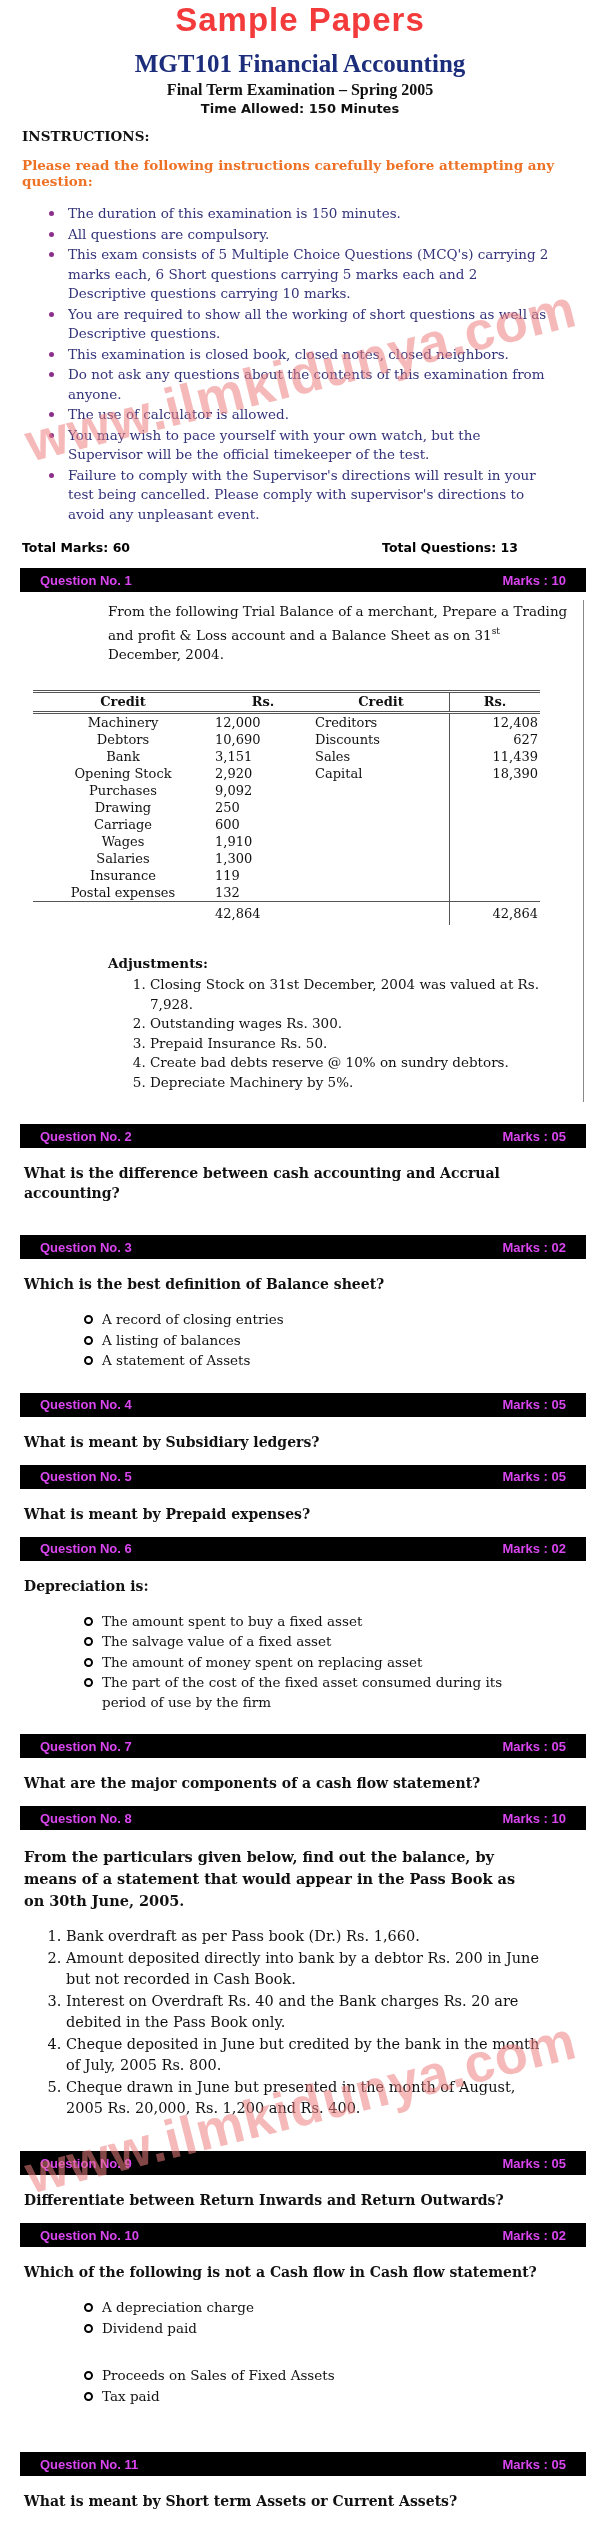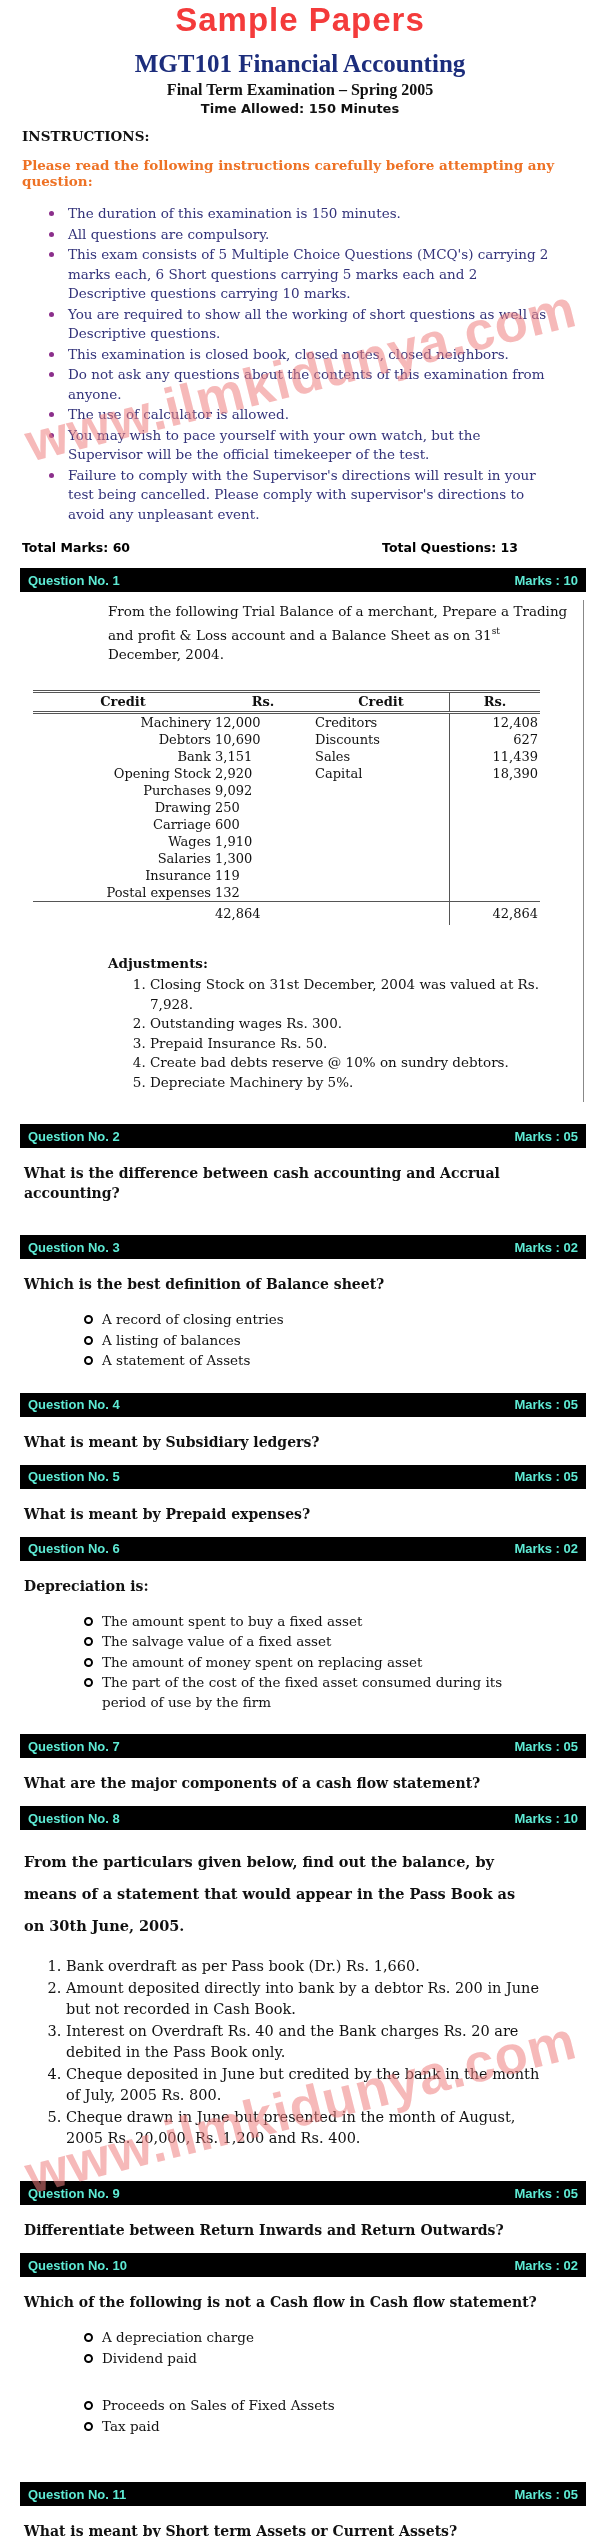--- a/index.html
+++ b/index.html
@@ -23,55 +23,55 @@
   .instructions-intro{margin:13px 22px 0 22px;font-weight:700;font-size:13.5px;color:#ee7225;}
   ul.instructions-list{margin:15px 0 0 0;padding:0;list-style:none;}
   ul.instructions-list li{position:relative;padding:0 46px 0 68px;font-size:13.5px;
                           line-height:19.5px;color:#33337a;margin-bottom:1px;}
   ul.instructions-list .bullet{position:absolute;left:49px;top:7px;width:5px;height:5px;
                                border-radius:50%;background:#8b2f8b;}
   
   .totals-row{display:flex;justify-content:space-between;margin:16px 82px 0 22px;
               font:700 12.5px "DejaVu Sans","Liberation Sans",sans-serif;color:#000;}
   
-  .qbanner{margin:13px 14px 0 20px;height:24px;background:#000;color:#5eead4;
-           display:flex;justify-content:space-between;align-items:center;padding:0 8px;
+  .qbanner{margin:13px 14px 0 20px;height:24px;background:#000;color:#d946ef;
+           display:flex;justify-content:space-between;align-items:center;padding:0 20px;
            font:700 13px "Liberation Sans",sans-serif;}
   .mt-sm{margin-top:13px;}.mt-md{margin-top:22px;}.mt-lg{margin-top:32px;}.mt-xl{margin-top:46px;}
   
   .qtext{margin:15px 30px 0 24px;font-weight:700;font-size:14px;line-height:20px;}
   
   ul.options{list-style:none;margin:16px 0 0 0;padding:0;}
   ul.options li{position:relative;padding:0 50px 0 102px;font-size:13.5px;line-height:19.5px;margin-bottom:1px;}
   ul.options .radio{position:absolute;left:84px;top:5px;width:5px;height:5px;
                     border:2px solid #000;border-radius:50%;}
   ul.options.gap3 li:nth-child(3){margin-top:28px;}
   
   .q1-box{margin:8px 16px 0 20px;border-right:1px solid #888;padding:2px 8px 10px 0;}
   .q1-text{margin:0 0 0 88px;font-size:13.5px;line-height:19.5px;}
   .q1-text sup{font-size:9px;}
   table.trial-balance{margin:26px 0 0 13px;border-collapse:collapse;table-layout:fixed;
                       width:494px;font-size:13px;}
   table.trial-balance th{border-top:3px double #555;border-bottom:3px double #555;
                          font-weight:700;padding:1px 2px;line-height:16px;text-align:center;}
   table.trial-balance td{padding:0 2px;line-height:17px;}
   .tb-c1{width:176px;} .tb-c2{width:96px;} .tb-c3{width:132px;} .tb-c4{width:86px;}
-  td.tb-c1{text-align:right;padding-left:8px;margin-left:48px;}
+  td.tb-c1{text-align:center;padding-left:8px;margin-left:48px;}
   td.tb-c2{text-align:left;padding-right:12px;}
   td.tb-c3{text-align:left;padding-left:10px;}
   td.tb-c4{text-align:right;padding-right:6px;}
   th.tb-c4,td.tb-c4{border-left:1px solid #555;}
   table.trial-balance tfoot td{border-top:1px solid #555;padding-top:3px;padding-bottom:3px;}
   
   .adjustments{margin:30px 0 0 88px;font-size:13.5px;}
   .adj-heading{font-weight:700;}
   ol.adj-list{margin:4px 0 0 0;padding-left:42px;}
   ol.adj-list li{line-height:19.5px;}
   
-  .q8-text{margin:16px 70px 0 24px;font-weight:700;font-size:14.5px;line-height:32px;}
+  .q8-text{margin:16px 70px 0 24px;font-weight:700;font-size:14.5px;line-height:22px;}
   ol.q8-list{margin:14px 50px 0 0;padding-left:66px;font-weight:400;font-size:14.5px;}
   ol.q8-list li{line-height:21px;margin-bottom:1px;}
 </style>
 </head>
 <body>
 
 <div class="page">
 
   <div class="wm wm1">www.ilmkidunya.com</div>
   <div class="wm wm2">www.ilmkidunya.com</div>

